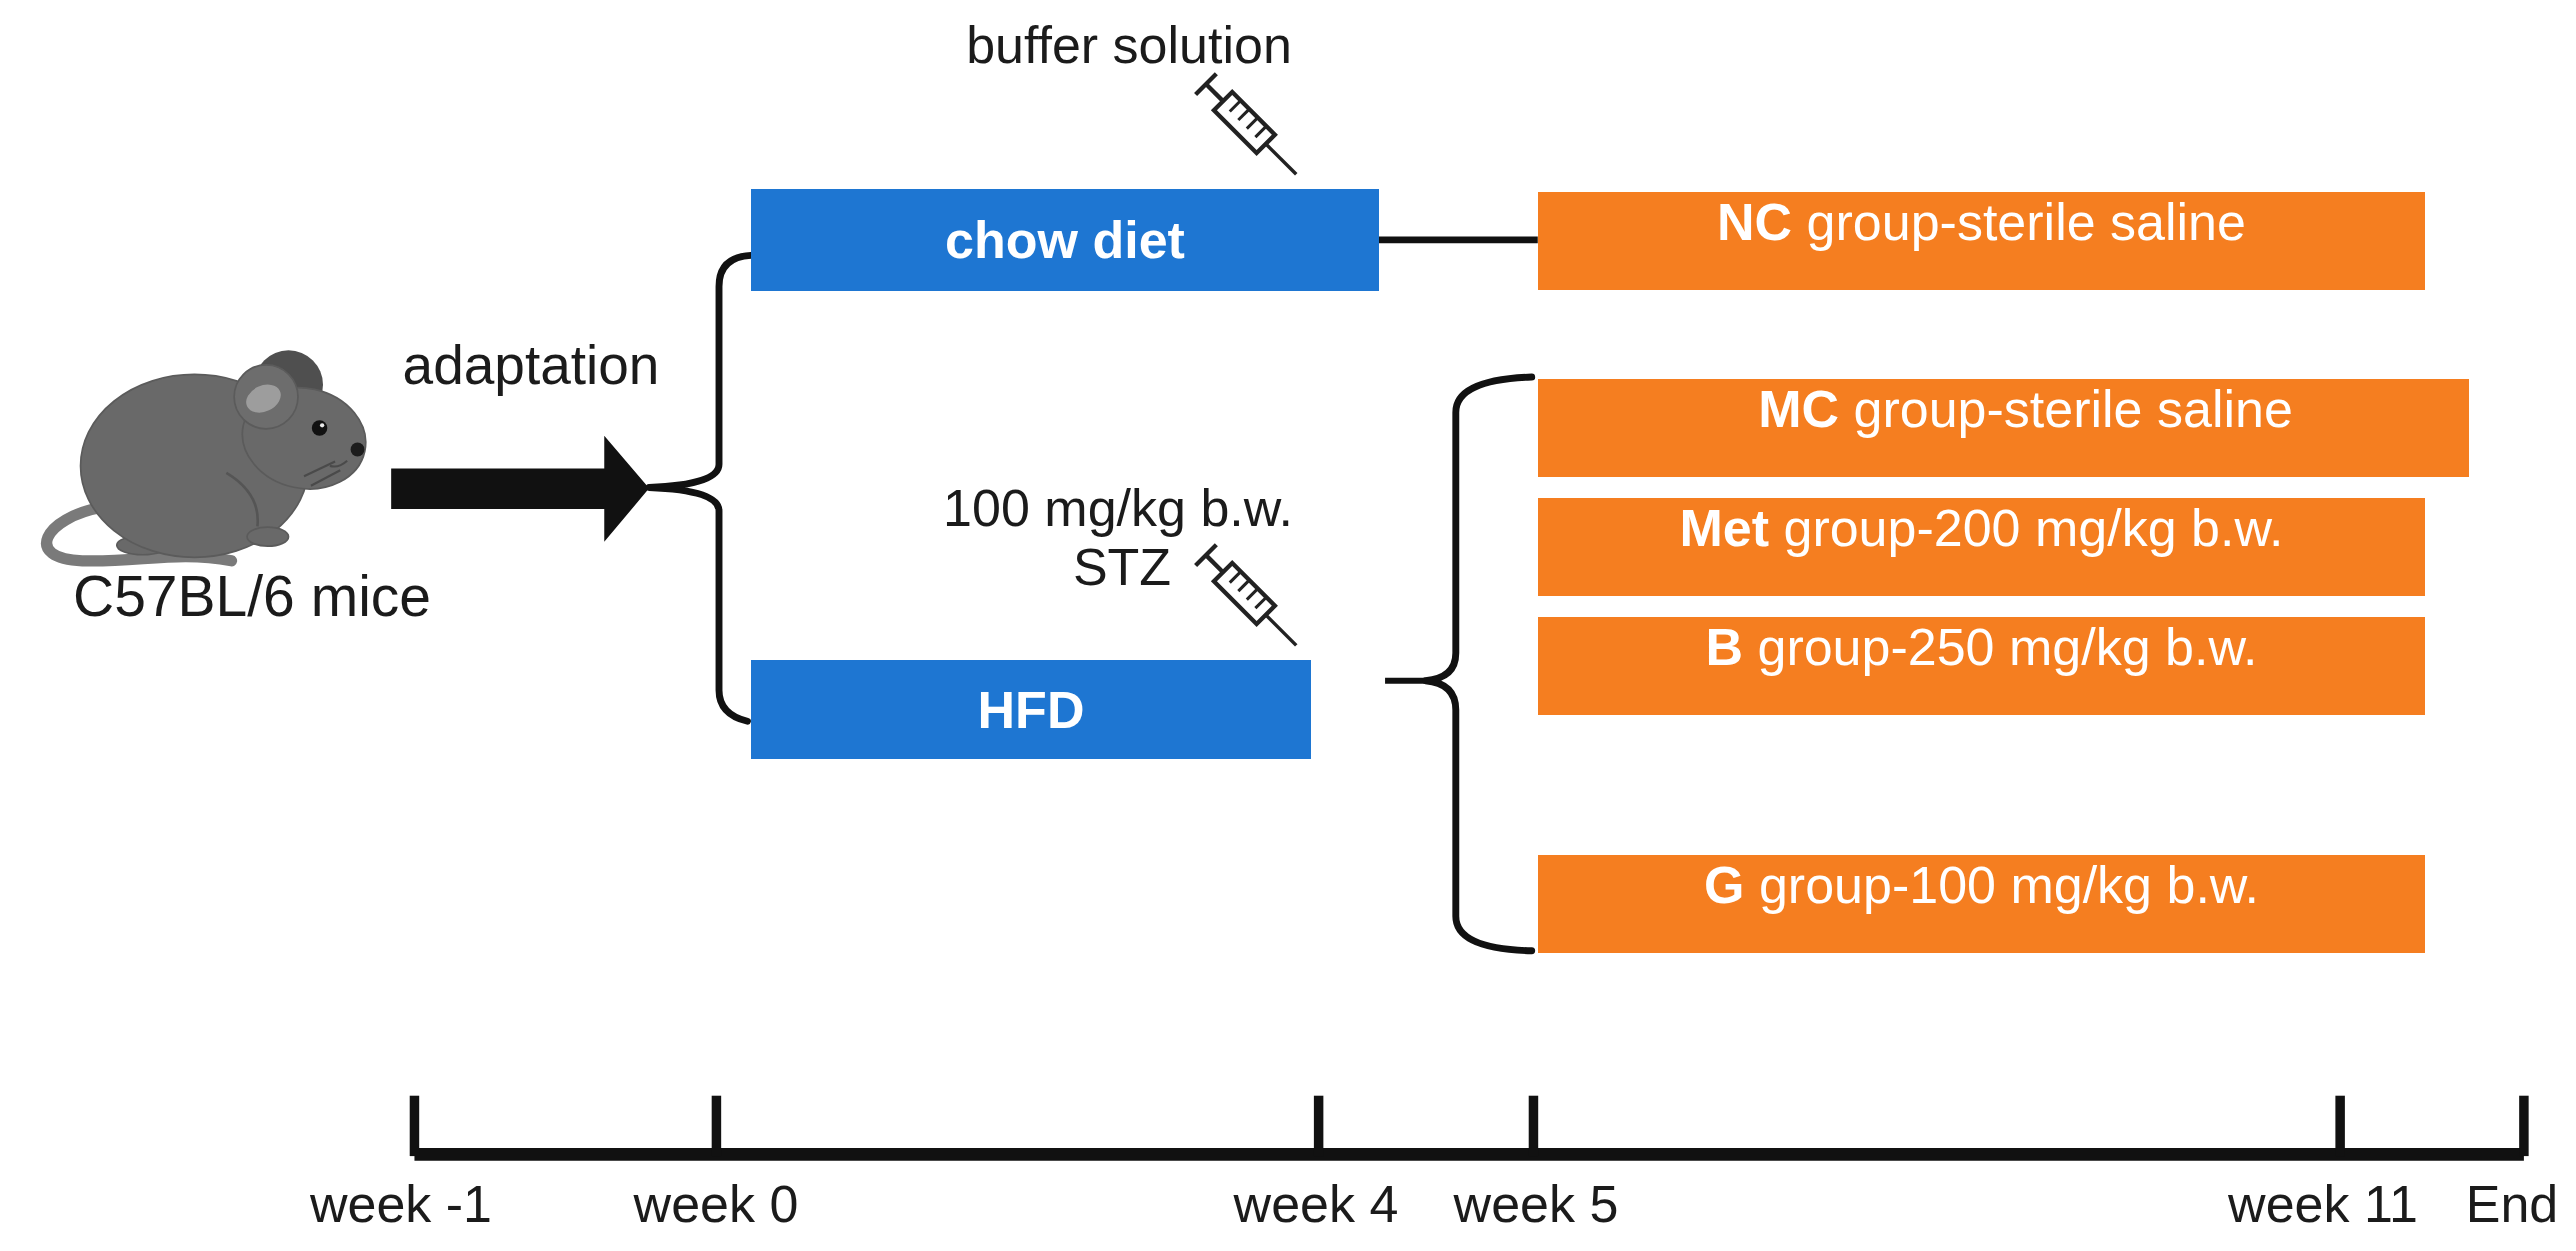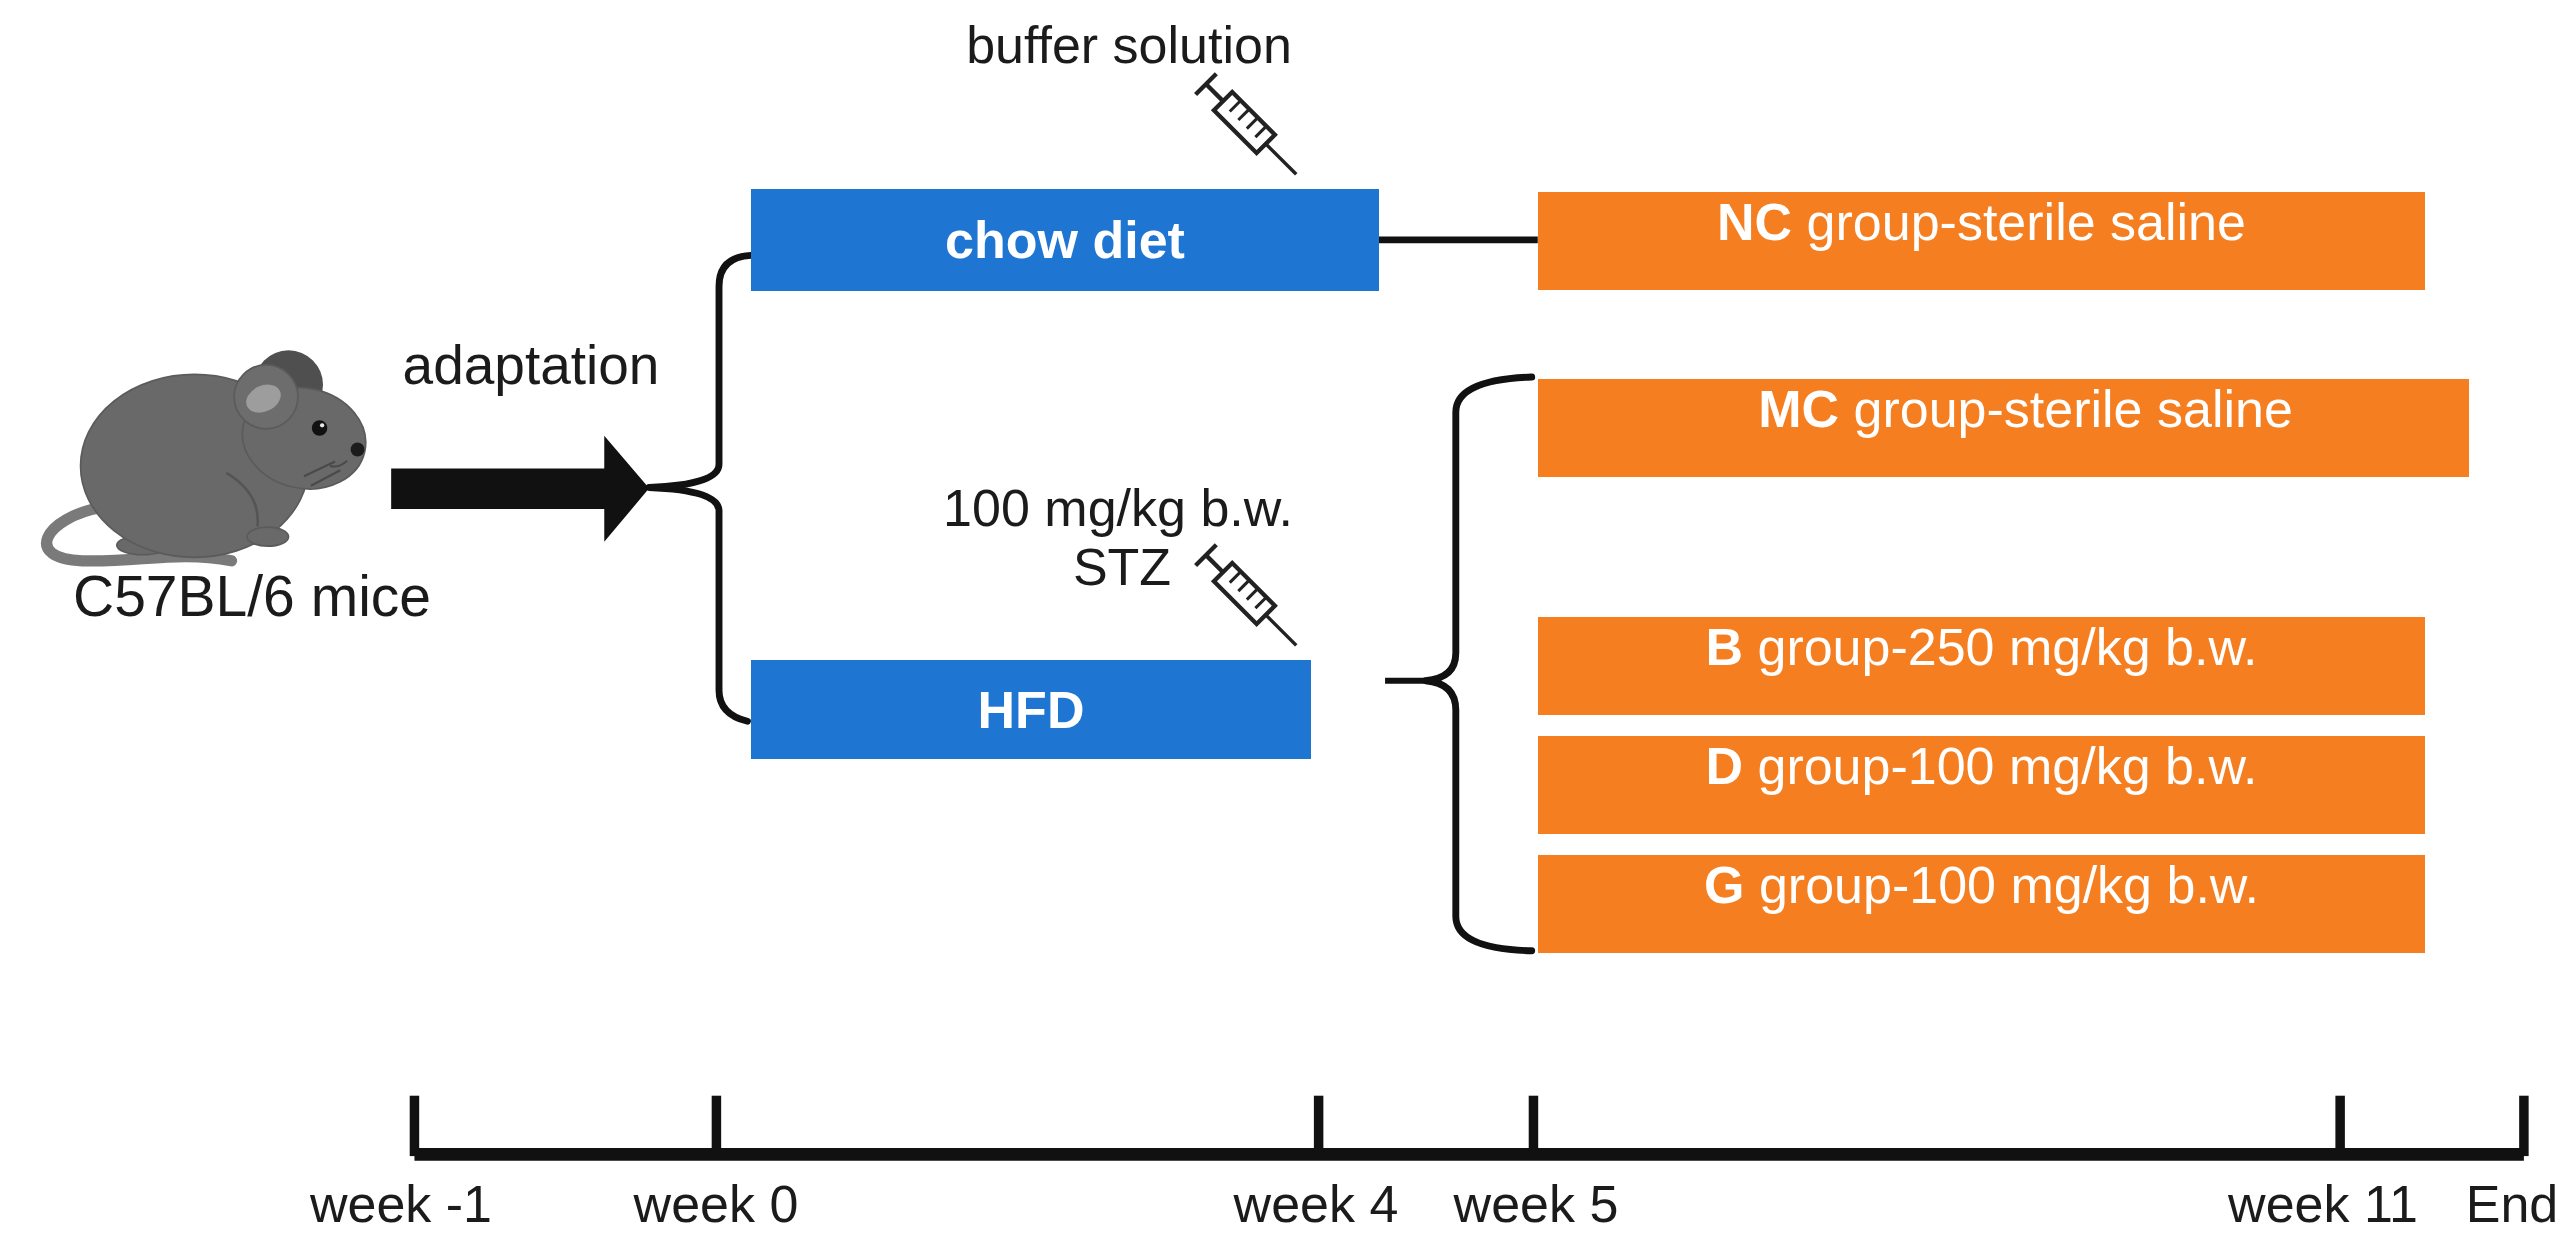--- a/index.html
+++ b/index.html
@@ -127,25 +127,25 @@
   <div class="diet-box" style="left:745px;top:660px;width:560px;height:99px;margin-left:6px;">
     <span>HFD</span>
   </div>
 
   <div class="group-box" style="top:192px;">
     <div class="inner"><span class="gp">NC</span><span class="gr"> group-sterile saline</span></div>
   </div>
   <div class="group-box" style="top:379px;padding-left:44px;">
     <div class="inner"><span class="gp">MC</span><span class="gr"> group-sterile saline</span></div>
   </div>
+  <div class="group-box" style="top:498px;">
+    <div class="inner"><span class="gp">Met</span><span class="gr"> group-200 mg/kg b.w.</span></div>
+  </div>
   <div class="group-box" style="top:617px;">
     <div class="inner"><span class="gp">B</span><span class="gr"> group-250 mg/kg b.w.</span></div>
-  </div>
-  <div class="group-box" style="top:736px;">
-    <div class="inner"><span class="gp">D</span><span class="gr"> group-100 mg/kg b.w.</span></div>
   </div>
   <div class="group-box" style="top:855px;">
     <div class="inner"><span class="gp">G</span><span class="gr"> group-100 mg/kg b.w.</span></div>
   </div>
 
   <div class="tl-lbl" style="left:401px;">week -1</div>
   <div class="tl-lbl" style="left:716px;">week 0</div>
   <div class="tl-lbl" style="left:1316px;">week 4</div>
   <div class="tl-lbl" style="left:1536px;">week 5</div>
   <div class="tl-lbl" style="left:2323px;">week 11</div>

